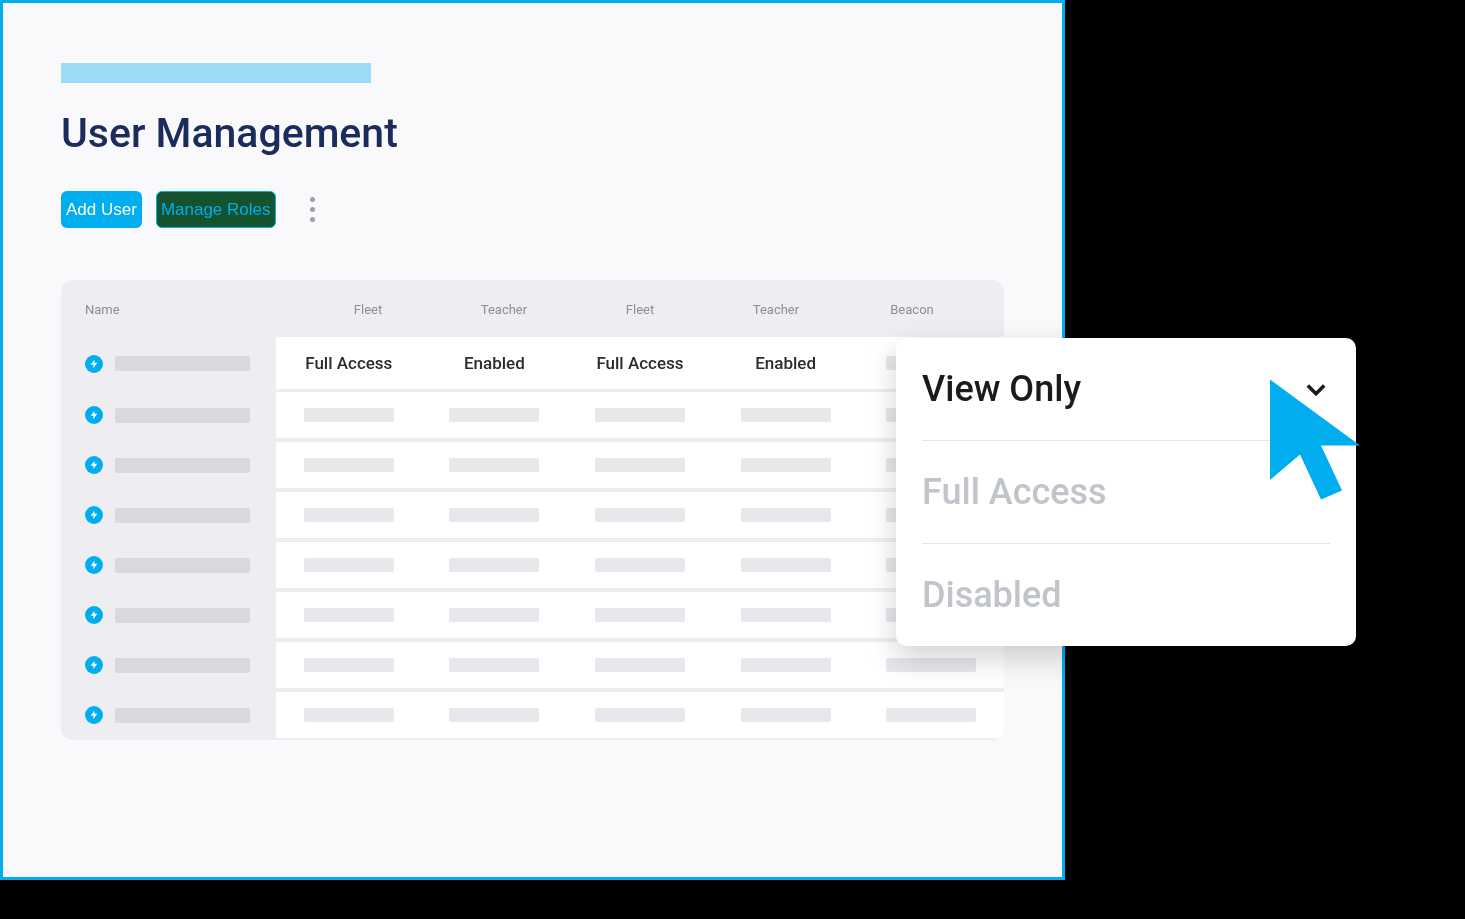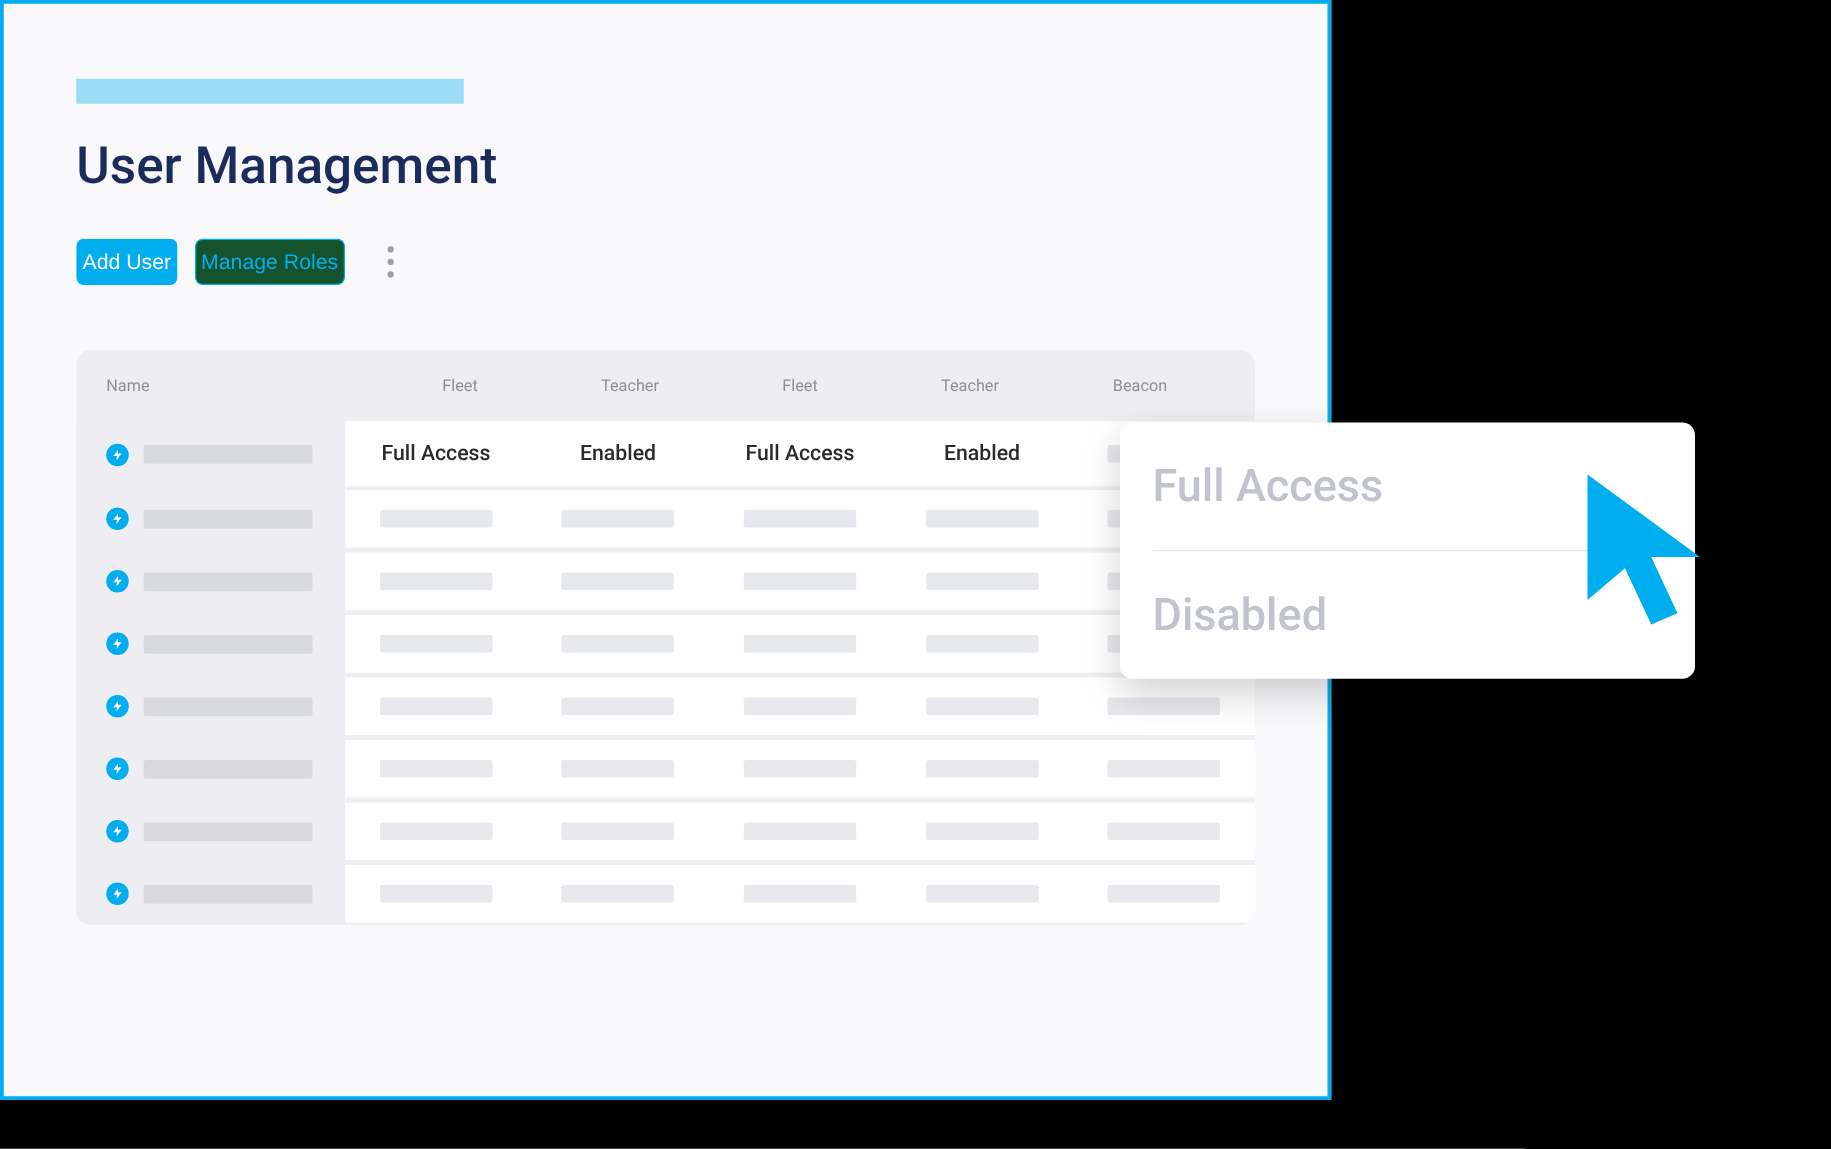--- a/index.html
+++ b/index.html
@@ -411,20 +411,28 @@
             <div class="role-cell">
               <span class="role-ph"></span>
             </div>
           </div>
         </div>
       </div>
   </div>
 </div>
 
 <div class="dropdown">
+  <div class="dropdown-row selected">
+    <span class="opt-label">View Only</span>
+    <span class="chevron">
+      <svg viewBox="0 0 24 24">
+          <polyline points="5 9 12 16 19 9"></polyline>
+        </svg>
+    </span>
+  </div>
   <div class="dropdown-row">
     <span class="opt-label">Full Access</span>
   </div>
   <div class="dropdown-row">
     <span class="opt-label">Disabled</span>
   </div>
 </div>
 
 <div class="cursor">
   <svg viewBox="0 0 100 100">

